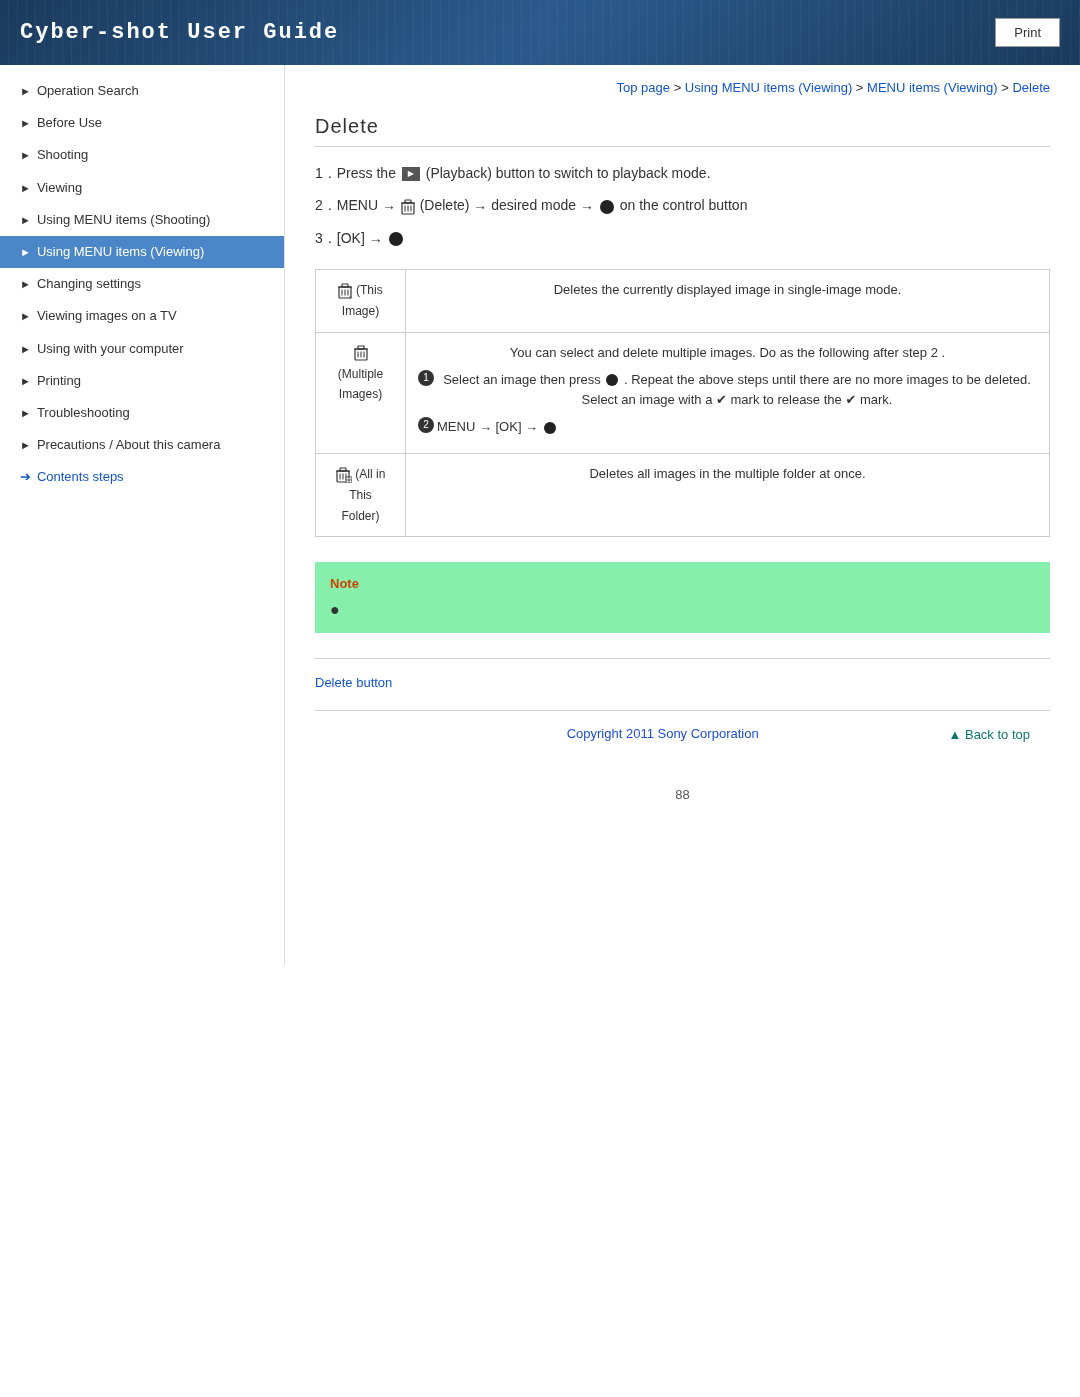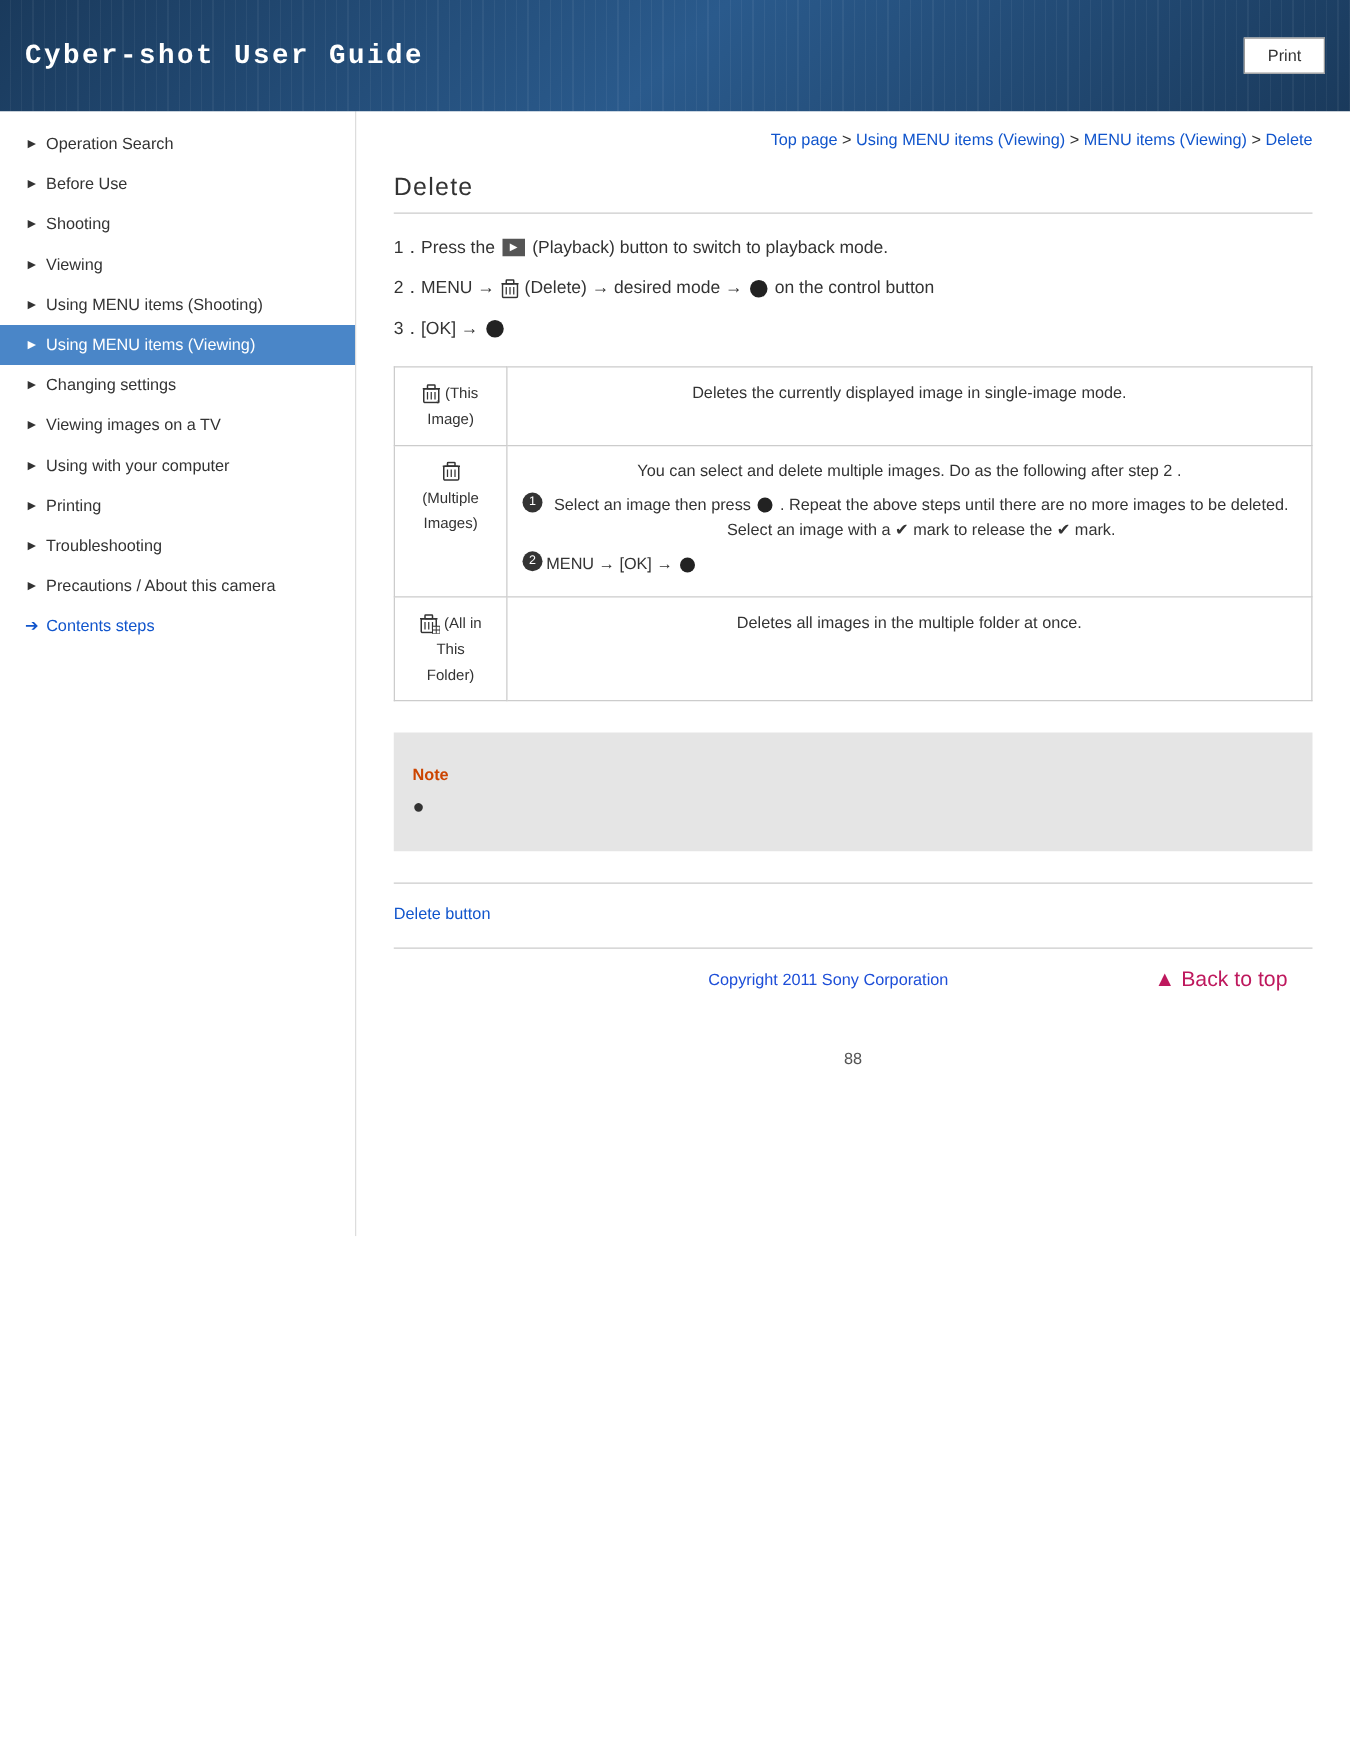--- a/index.html
+++ b/index.html
@@ -8,21 +8,21 @@
       font-size: 14px;
       color: #333;
       background: #fff;
       width: 1080px;
     }
 
     
     .header {
       background: #1a1a2e;
       background: linear-gradient(135deg, #1a3a5c 0%, #2a5a8c 50%, #1a3a5c 100%);
-      padding: 30px 20px;
+      padding: 18px 20px;
       display: flex;
       justify-content: space-between;
       align-items: center;
       position: relative;
       overflow: hidden;
     }
     .header::before {
       content: '';
       position: absolute;
       top: 0; left: 0; right: 0; bottom: 0;
@@ -201,22 +201,22 @@
       flex-shrink: 0;
     }
     .step-row {
       display: flex;
       align-items: flex-start;
       margin-bottom: 5px;
     }
 
     
     .note-box {
-      background: #e5e5e5;
-      padding: 24px 15px;
+      background: #86efac;
+      padding: 12px 15px;
       margin-bottom: 25px;
       font-size: 13px;
       line-height: 1.6;
     }
     .note-title {
       color: #cc4400;
       font-weight: bold;
       margin-bottom: 5px;
     }
     .note-item {
@@ -250,22 +250,22 @@
     
     .footer {
       border-top: 1px solid #ccc;
       padding: 15px 20px;
       display: flex;
       justify-content: space-between;
       align-items: center;
       margin-top: 20px;
     }
     .back-to-top {
-      color: #be185d;
-      font-size: 17px;
+      color: #0f766e;
+      font-size: 13px;
       cursor: pointer;
       text-decoration: none;
     }
     .back-to-top::before {
       content: '▲ ';
     }
     .copyright {
       font-size: 13px;
       color: #1d4ed8;
       flex: 1;

